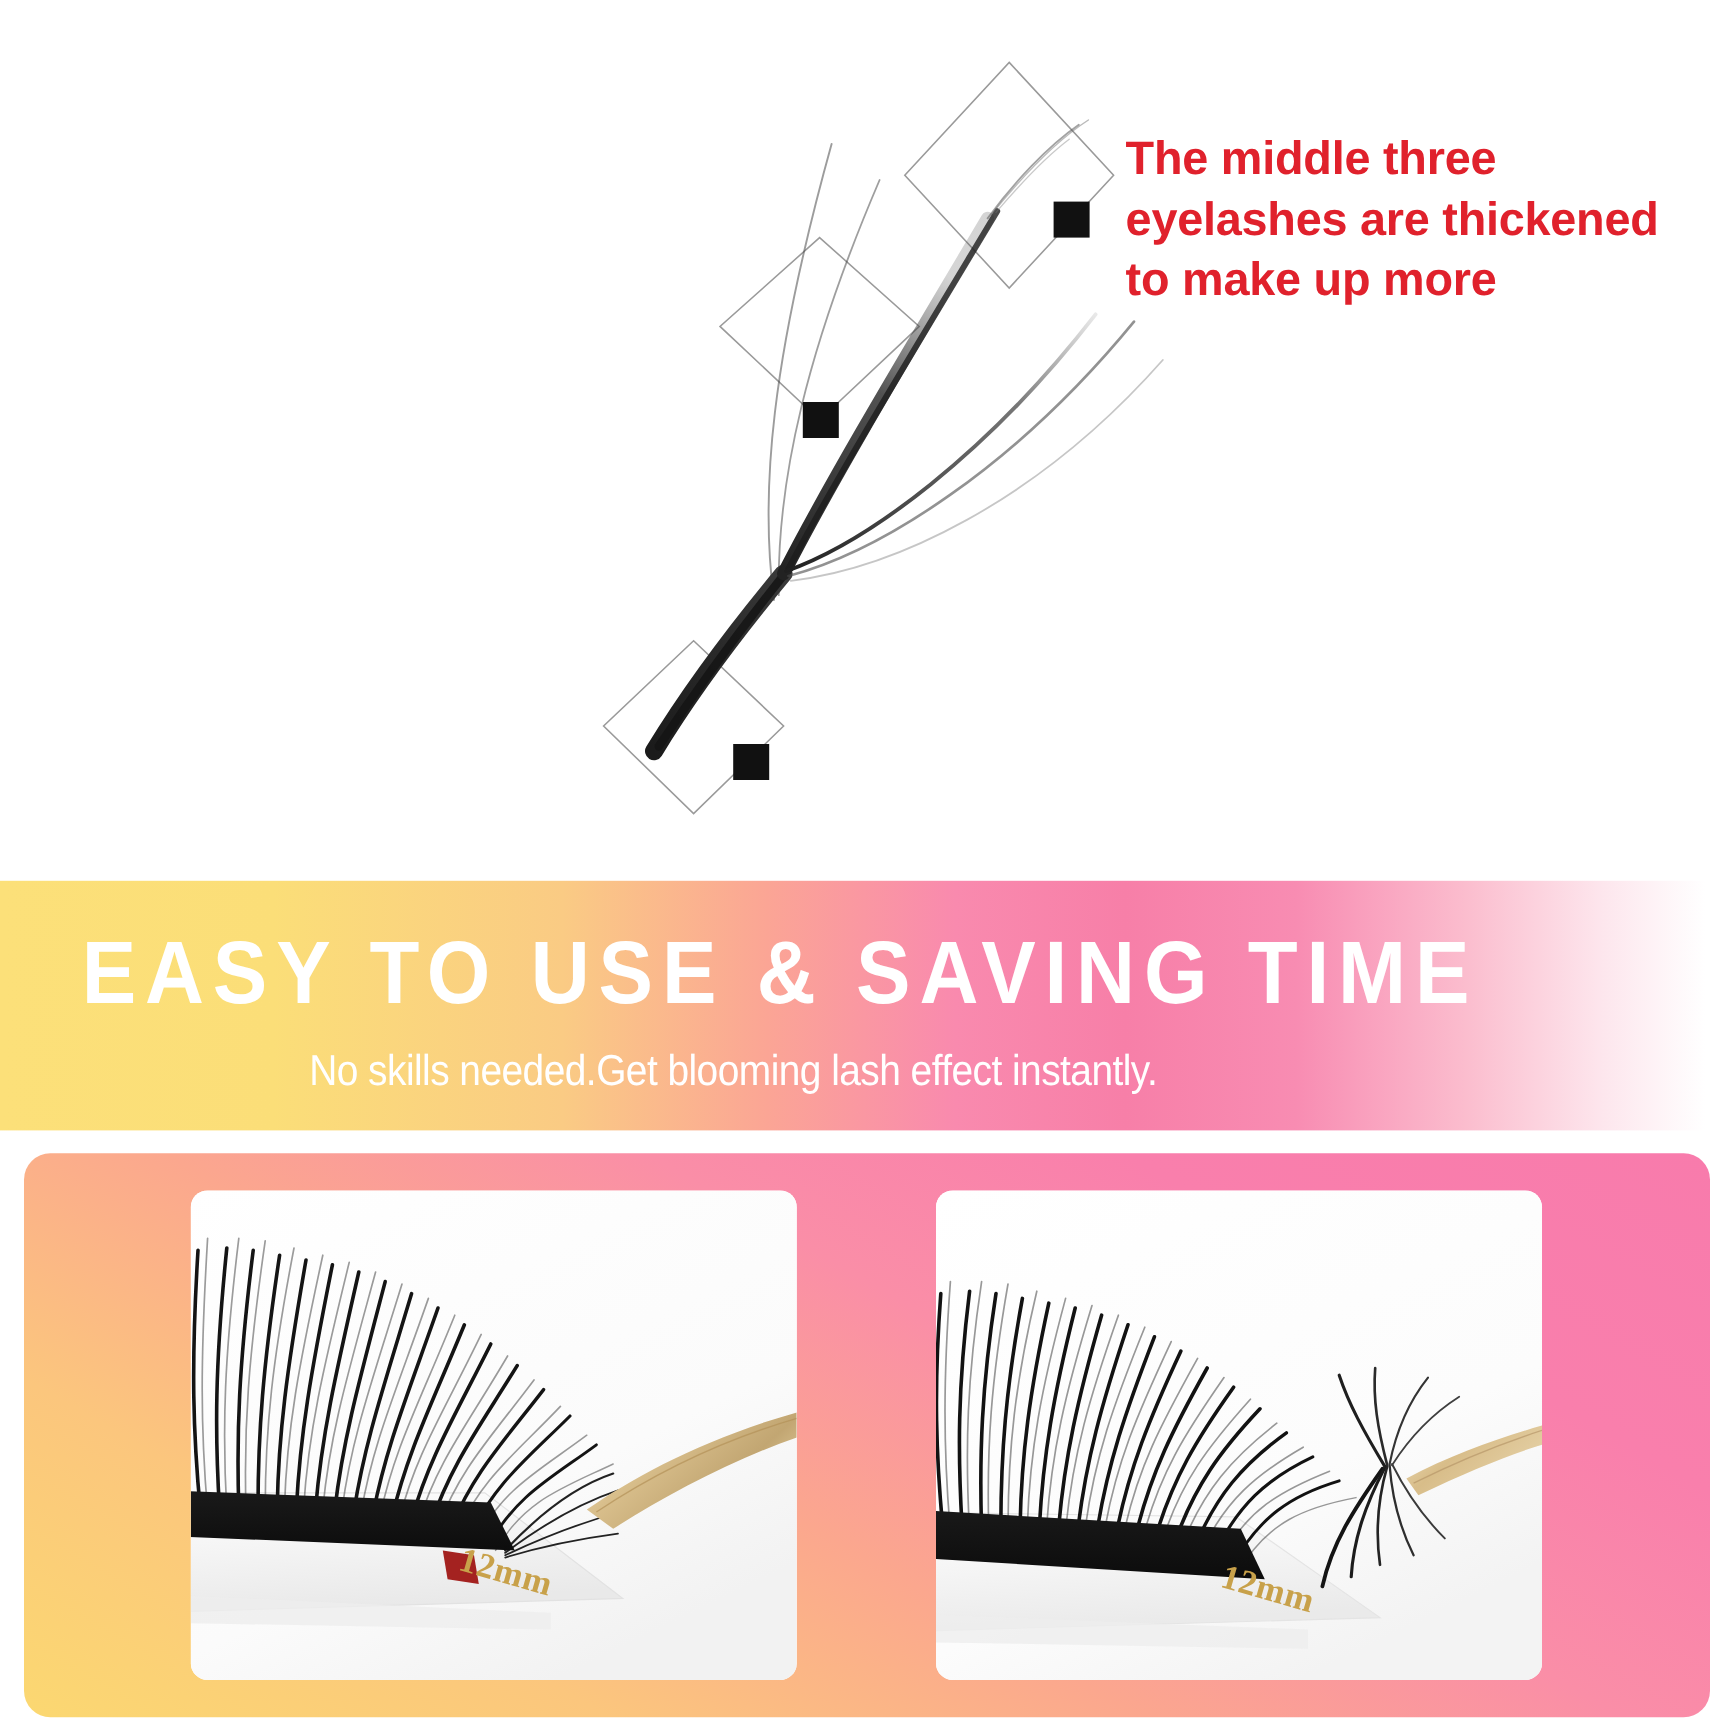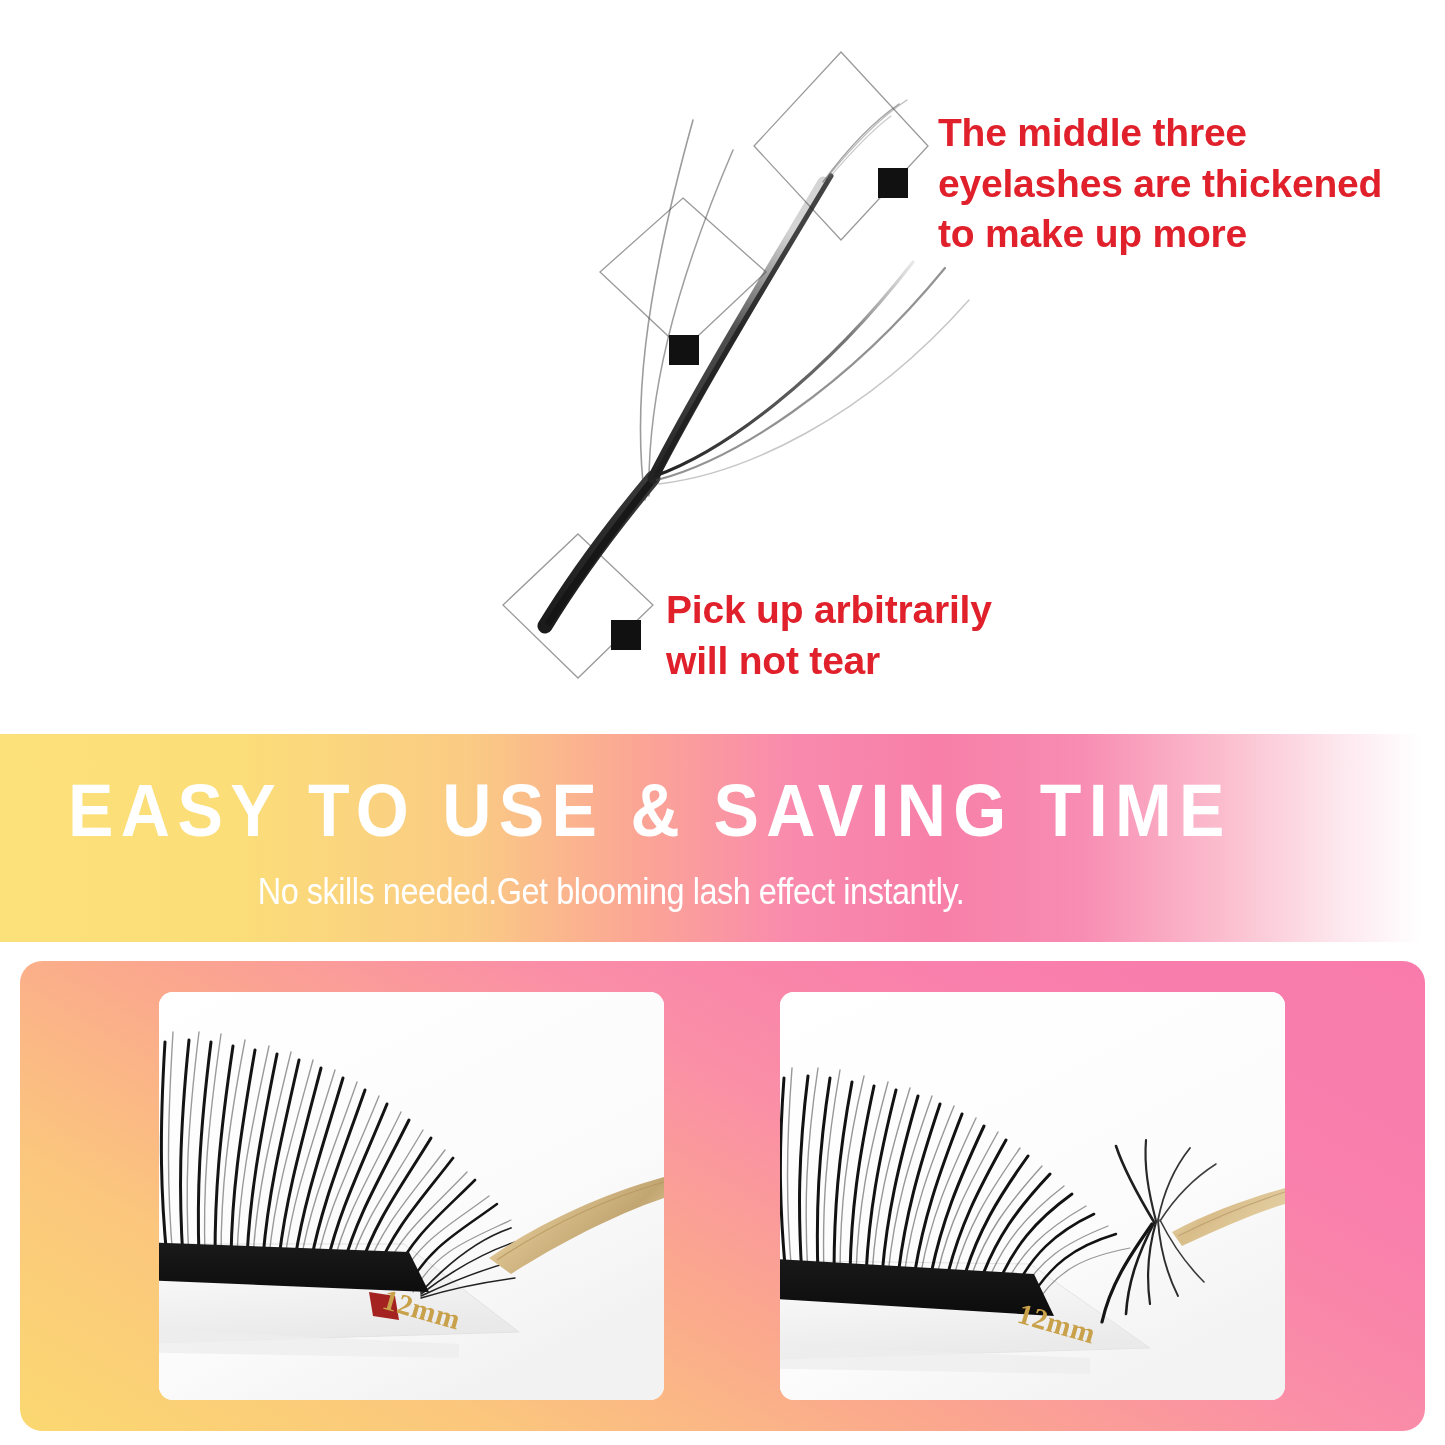--- a/index.html
+++ b/index.html
@@ -177,22 +177,20 @@
     <rect x="845" y="168" width="30" height="30" fill="#111111"></rect>
     <rect x="636" y="335" width="30" height="30" fill="#111111"></rect>
     <rect x="578" y="620" width="30" height="30" fill="#111111"></rect>
   </svg>
 
   <div class="callout" id="callout-top">The middle three
 eyelashes are thickened
 to make up more</div>
 
 
-  <div class="callout" id="callout-bottom">Pick up arbitrarily
-will not tear</div>
 </div>
 
 <div id="banner">
   <div id="banner-title">EASY TO USE &amp; SAVING TIME</div>
   <div id="banner-subtitle">No skills needed.Get blooming lash effect instantly.</div>
 </div>
 
 <div id="gallery-panel">
 
   <div class="photo-card" id="photo-card-left">

